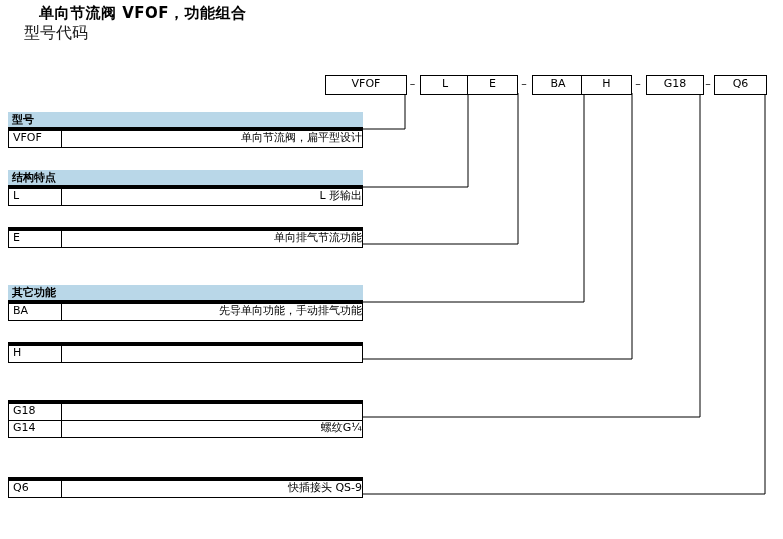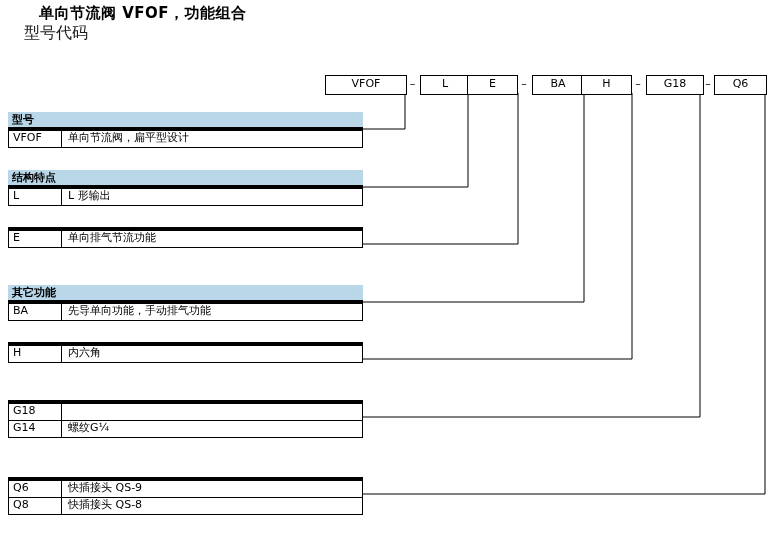--- a/index.html
+++ b/index.html
@@ -31,21 +31,21 @@
     height:15px; background:#b9d7e8;
     font-size:11px; font-weight:bold; line-height:15px; padding-left:4px;
   }
   .sec-black { height:4px; background:#000; }
   .row {
     display:flex; height:16px; background:#fff;
     border:1px solid #000; border-top:none;
     font-size:11px; line-height:14px;
   }
   .row .code { width:48px; border-right:1px solid #000; padding-left:4px; }
-  .row .desc { flex:1; padding-left:6px; }
+  .row .desc { flex:1; padding-left:6px;text-align:right; }
 </style>
 </head>
 <body>
 
 <div class="title">单向节流阀 VFOF，功能组合</div>
 <div class="subtitle">型号代码</div>
 
 <svg class="connectors" width="783" height="539">
   <polyline points="405,93 405,129 363,129" fill="none" stroke="#000" stroke-width="1"></polyline>
   <polyline points="468,93 468,187 363,187" fill="none" stroke="#000" stroke-width="1"></polyline>
@@ -102,38 +102,33 @@
   <div class="row">
     <span class="code">BA</span>
     <span class="desc">先导单向功能，手动排气功能</span>
   </div>
 </div>
 
 <div class="section" style="top:342px">
   <div class="sec-black"></div>
   <div class="row">
     <span class="code">H</span>
-    <span class="desc">内六角</span>
   </div>
 </div>
 
 <div class="section" style="top:400px">
   <div class="sec-black"></div>
   <div class="row">
     <span class="code">G18</span>
   </div>
   <div class="row">
     <span class="code">G14</span>
     <span class="desc">螺纹G¼</span>
   </div>
 </div>
 
 <div class="section" style="top:477px">
   <div class="sec-black"></div>
   <div class="row">
     <span class="code">Q6</span>
     <span class="desc">快插接头 QS-9</span>
   </div>
-  <div class="row">
-    <span class="code">Q8</span>
-    <span class="desc">快插接头 QS-8</span>
-  </div>
 </div>
 
 </body></html>

